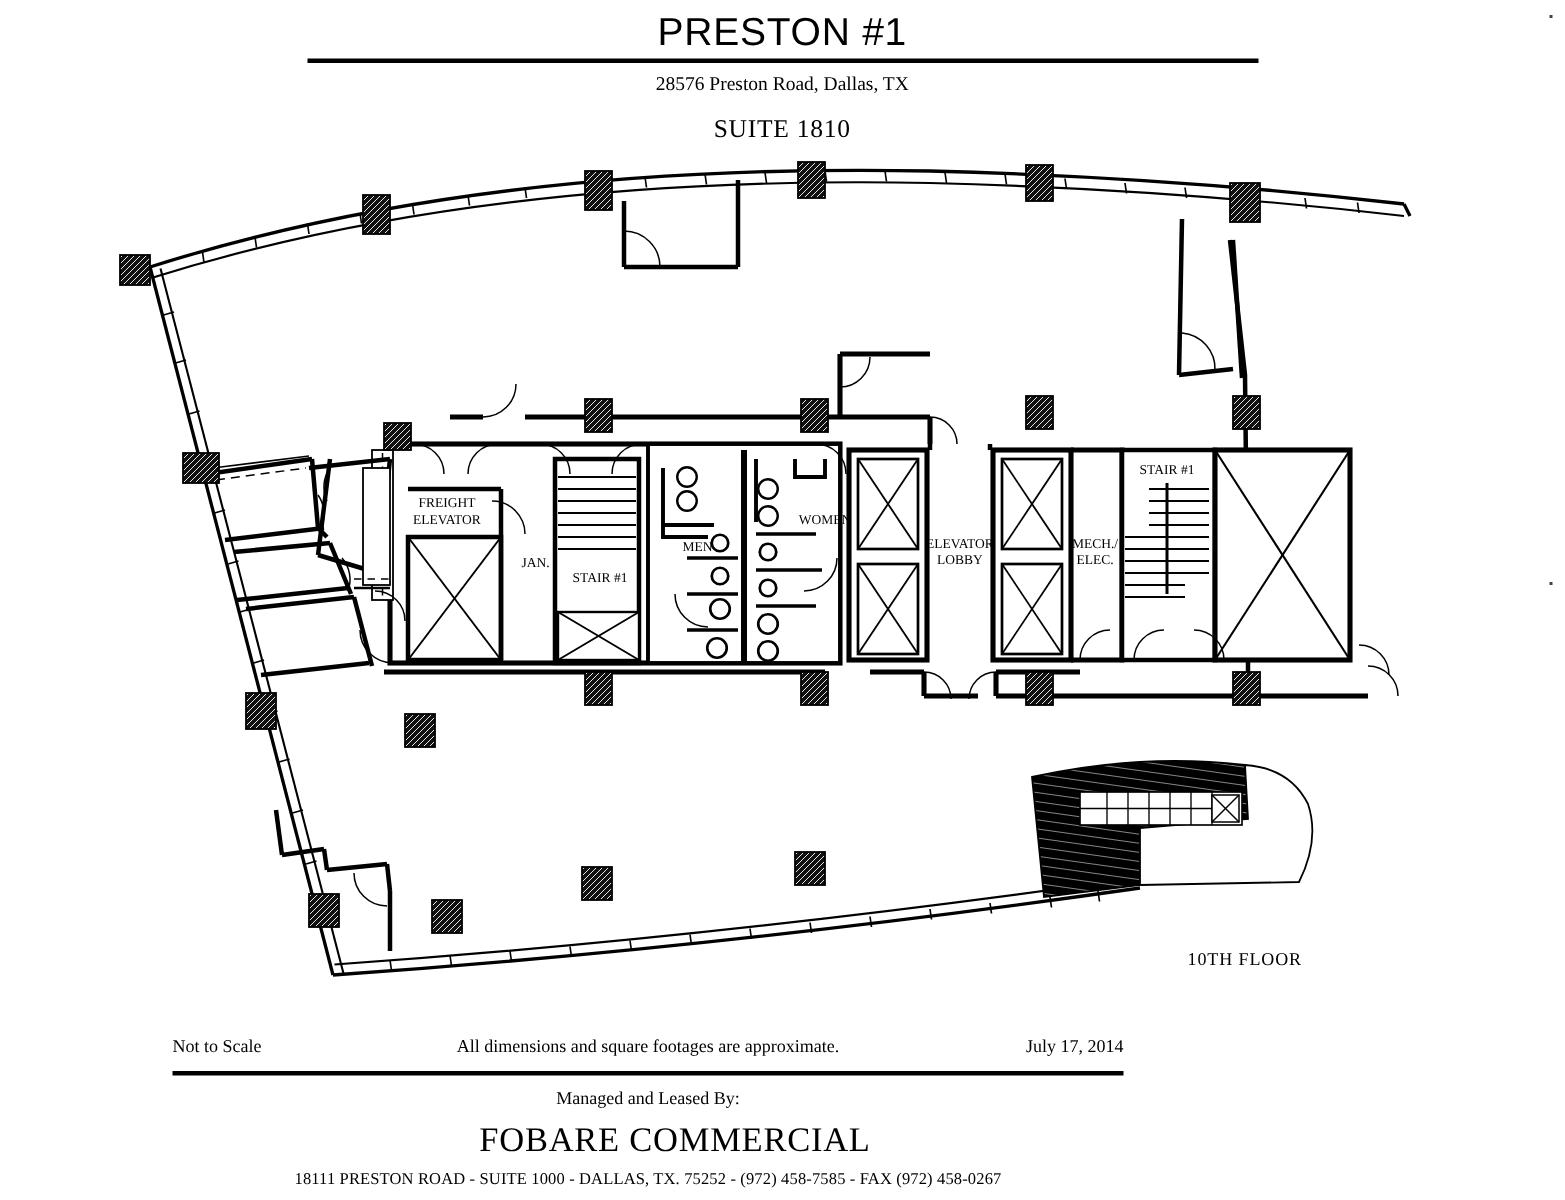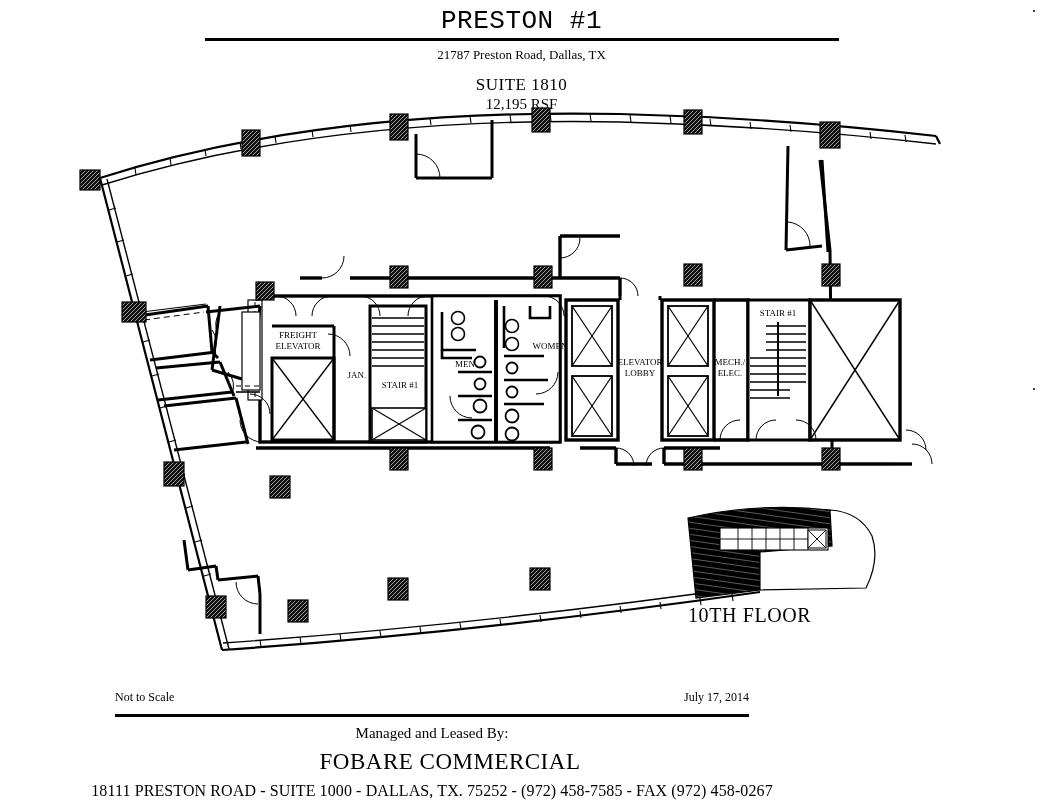--- a/index.html
+++ b/index.html
@@ -27,21 +27,21 @@
   .header {
     position: absolute;
     left: 0; top: 0;
     width: 1043px;
     text-align: center;
   }
   .title {
     font-size: 26px;
     letter-spacing: 0.5px;
     margin-top: 6px;
-    font-family: Liberation Mono, monospace;
+    font-family: Liberation Sans, sans-serif;
   }
   .rule-top {
     width: 634px;
     margin: 2px auto 0 auto;
     border-top: 3px solid #000;
   }
   .address {
     font-size: 13px;
     margin-top: 6px;
   }
@@ -62,24 +62,24 @@
     top: 100px;
     width: 920px;
     height: 580px;
   }
   .plan-svg { display: block; }
 
   
   .floor-key-label {
     position: absolute;
     left: 688px;
-    top: 604px;
+    top: 632px;
     width: 180px;
-    text-align: left;
-    font-size: 20px;
+    text-align: right;
+    font-size: 12px;
     letter-spacing: 0.6px;
   }
 
   
   .footer {
     position: absolute;
     left: 0;
     top: 690px;
     width: 864px;
   }
@@ -93,53 +93,52 @@
   .f-left  { position: absolute; left: 0;   top: 0; }
   .f-mid   { position: absolute; left: 0; right: 0; top: 0; text-align: center; }
   .f-right { position: absolute; right: 0;  top: 0; }
   .rule-bottom {
     width: 634px;
     margin: 4px auto 0 auto;
     border-top: 3px solid #000;
   }
   .managed {
     text-align: center;
-    font-size: 15px;
+    font-size: 12px;
     margin-top: 8px;
   }
   .company {
     text-align: center;
     font-size: 23px;
     letter-spacing: 0.5px;
     margin-top: 7px;
     padding-left: 36px;
   }
   .contact {
     text-align: center;
-    font-size: 16px;
+    font-size: 11px;
     margin-top: 7px;
     letter-spacing: 0.1px;
   }
   .corner-dot {
     position: absolute;
     width: 2px; height: 2px;
     background: #444;
   }
 </style>
 </head>
 <body>
 
 <div class="sheet">
 
   <div class="header">
     <div class="title">PRESTON #1</div>
     <div class="rule-top"></div>
-    <div class="address">21787 Preston Road, Dallas, TX</div>
+    <div class="address">28576 Preston Road, Dallas, TX</div>
     <div class="suite">SUITE 1810</div>
-    <div class="rsf">12,195 RSF</div>
   </div>
 
   <div class="plan-wrap">
     <svg class="plan-svg" width="920" height="580" viewBox="0 0 920 580">
 
       <defs>
 
         <pattern id="keyHatch" width="6" height="6" patternUnits="userSpaceOnUse" patternTransform="rotate(8)">
           <rect width="6" height="6" fill="#000"></rect>
           <line x1="0" y1="0" x2="6" y2="0" stroke="#ffffff" stroke-width="0.7"></line>
@@ -513,20 +512,21 @@
         <line x1="766" y1="430" x2="748" y2="448" stroke="#000" stroke-width="0.9"></line>
       </g>
     </svg>
   </div>
 
   <div class="floor-key-label">10TH FLOOR</div>
 
   <div class="footer">
     <div class="footer-row">
       <span class="f-left">Not to Scale</span>
+      <span class="f-mid">All dimensions and square footages are approximate.</span>
       <span class="f-right">July 17, 2014</span>
     </div>
     <div class="rule-bottom"></div>
     <div class="managed">Managed and Leased By:</div>
     <div class="company">FOBARE COMMERCIAL</div>
     <div class="contact">18111 PRESTON ROAD - SUITE 1000 - DALLAS, TX. 75252 - (972) 458-7585 - FAX (972) 458-0267</div>
   </div>
 
   <div class="corner-dot" style="right:8px; top:10px;"></div>
   <div class="corner-dot" style="right:8px; top:388px;"></div>

